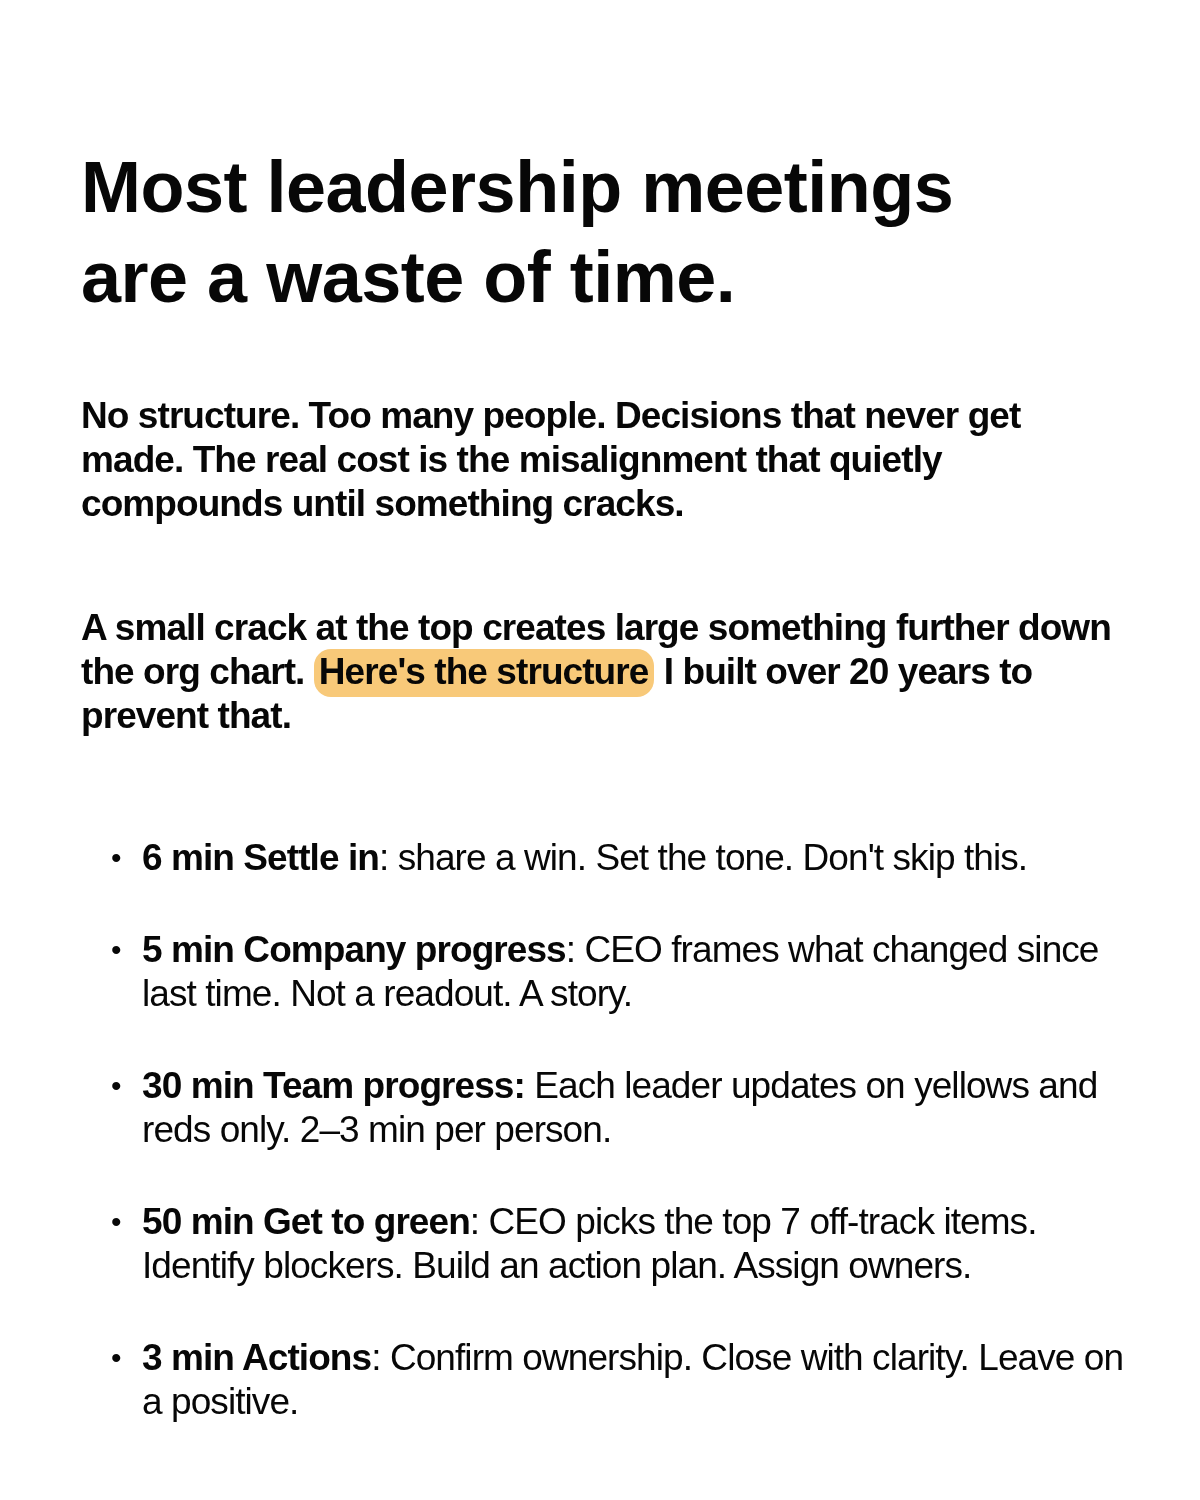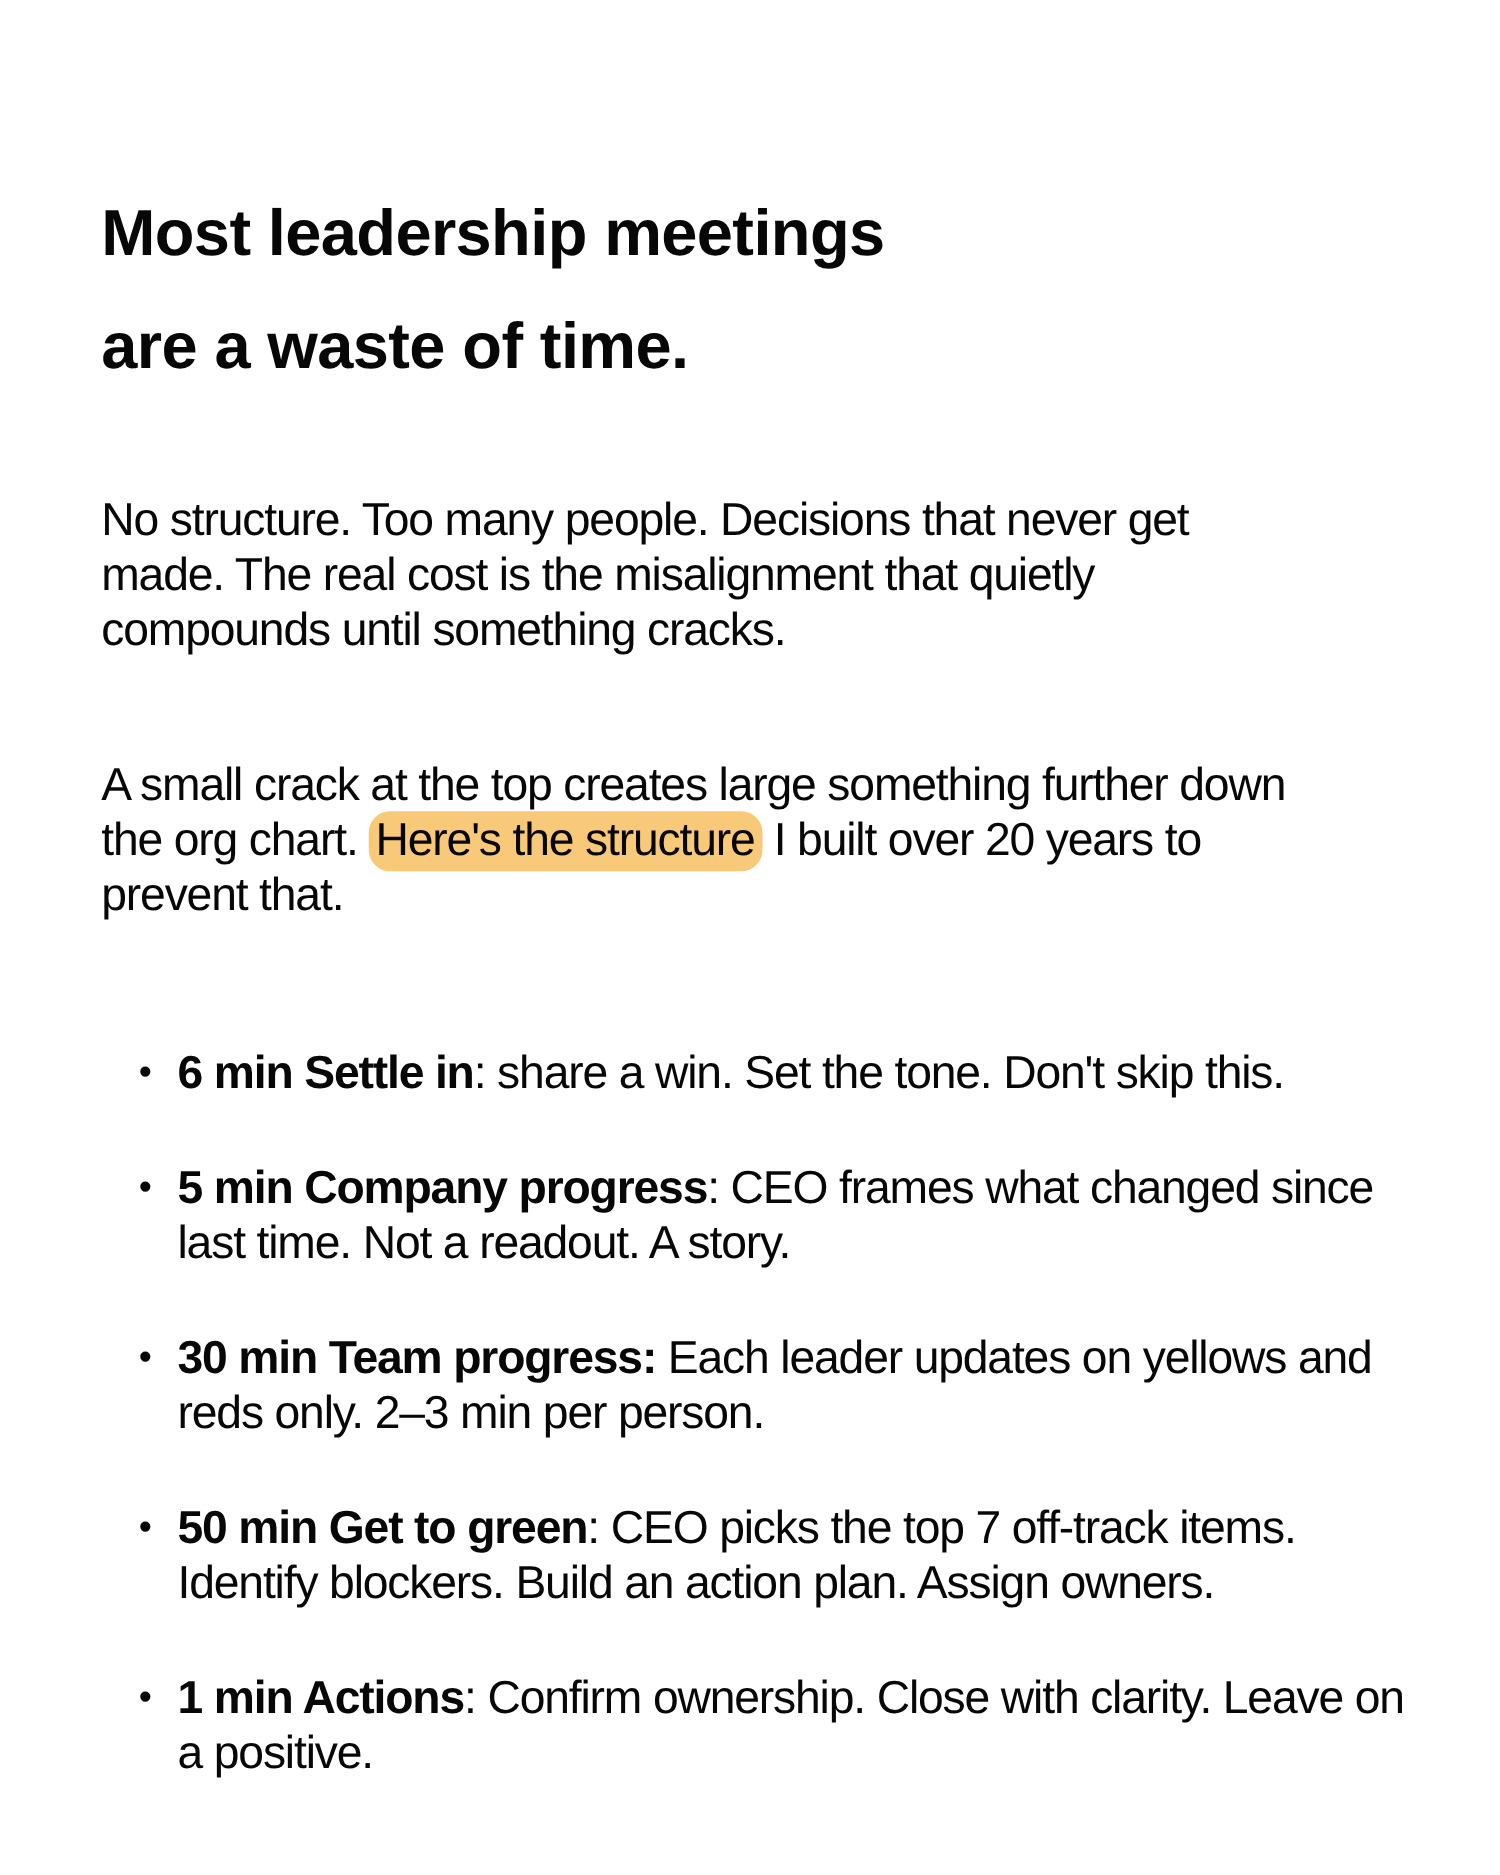--- a/index.html
+++ b/index.html
@@ -13,30 +13,31 @@
     overflow: hidden;
     font-family: "Liberation Sans", sans-serif;
     color: #070707;
   }
   .post {
     padding: 124px 43px 0 81px;
     white-space: pre-line;
   }
   .headline {
     margin: 0 0 36px 0;
-    font-size: 52px;
+    font-size: 72px;
     line-height: 90px;
     font-weight: bold;
     letter-spacing: -0.5px;
   }
   .body-text {
     margin: 0 0 44px 0;
     font-size: 37px;
     line-height: 44px;
     letter-spacing: -0.025em;
+    font-weight: bold;
   }
   .hl {
     background: #f8c979;
     color: inherit;
     padding: 2px 6px 5px 5px;
     border-radius: 17px;
   }
   .agenda {
     list-style: none;
     margin: 0 0 24px 30px;
@@ -77,18 +78,18 @@
 prevent that.</span></p>
 
   <ul class="agenda">
     <li class="agenda-item"><span class="dot">•</span><strong>6 min Settle in</strong><span>: share a win. Set the tone. Don't skip this.</span></li>
     <li class="agenda-item"><span class="dot">•</span><strong>5 min Company progress</strong><span>: CEO frames what changed since
 last time. Not a readout. A story.</span></li>
     <li class="agenda-item"><span class="dot">•</span><strong>30 min Team progress:</strong><span> Each leader updates on yellows and
 reds only. 2–3 min per person.</span></li>
     <li class="agenda-item"><span class="dot">•</span><strong>50 min Get to green</strong><span>: CEO picks the top 7 off-track items.
 Identify blockers. Build an action plan. Assign owners.</span></li>
-    <li class="agenda-item"><span class="dot">•</span><strong>1 min Actions</strong><span>: Confirm ownership. Close with clarity. Leave on
+    <li class="agenda-item"><span class="dot">•</span><strong>3 min Actions</strong><span>: Confirm ownership. Close with clarity. Leave on
 a positive.</span></li>
   </ul>
 
   
 </main>
 
 </body></html>

